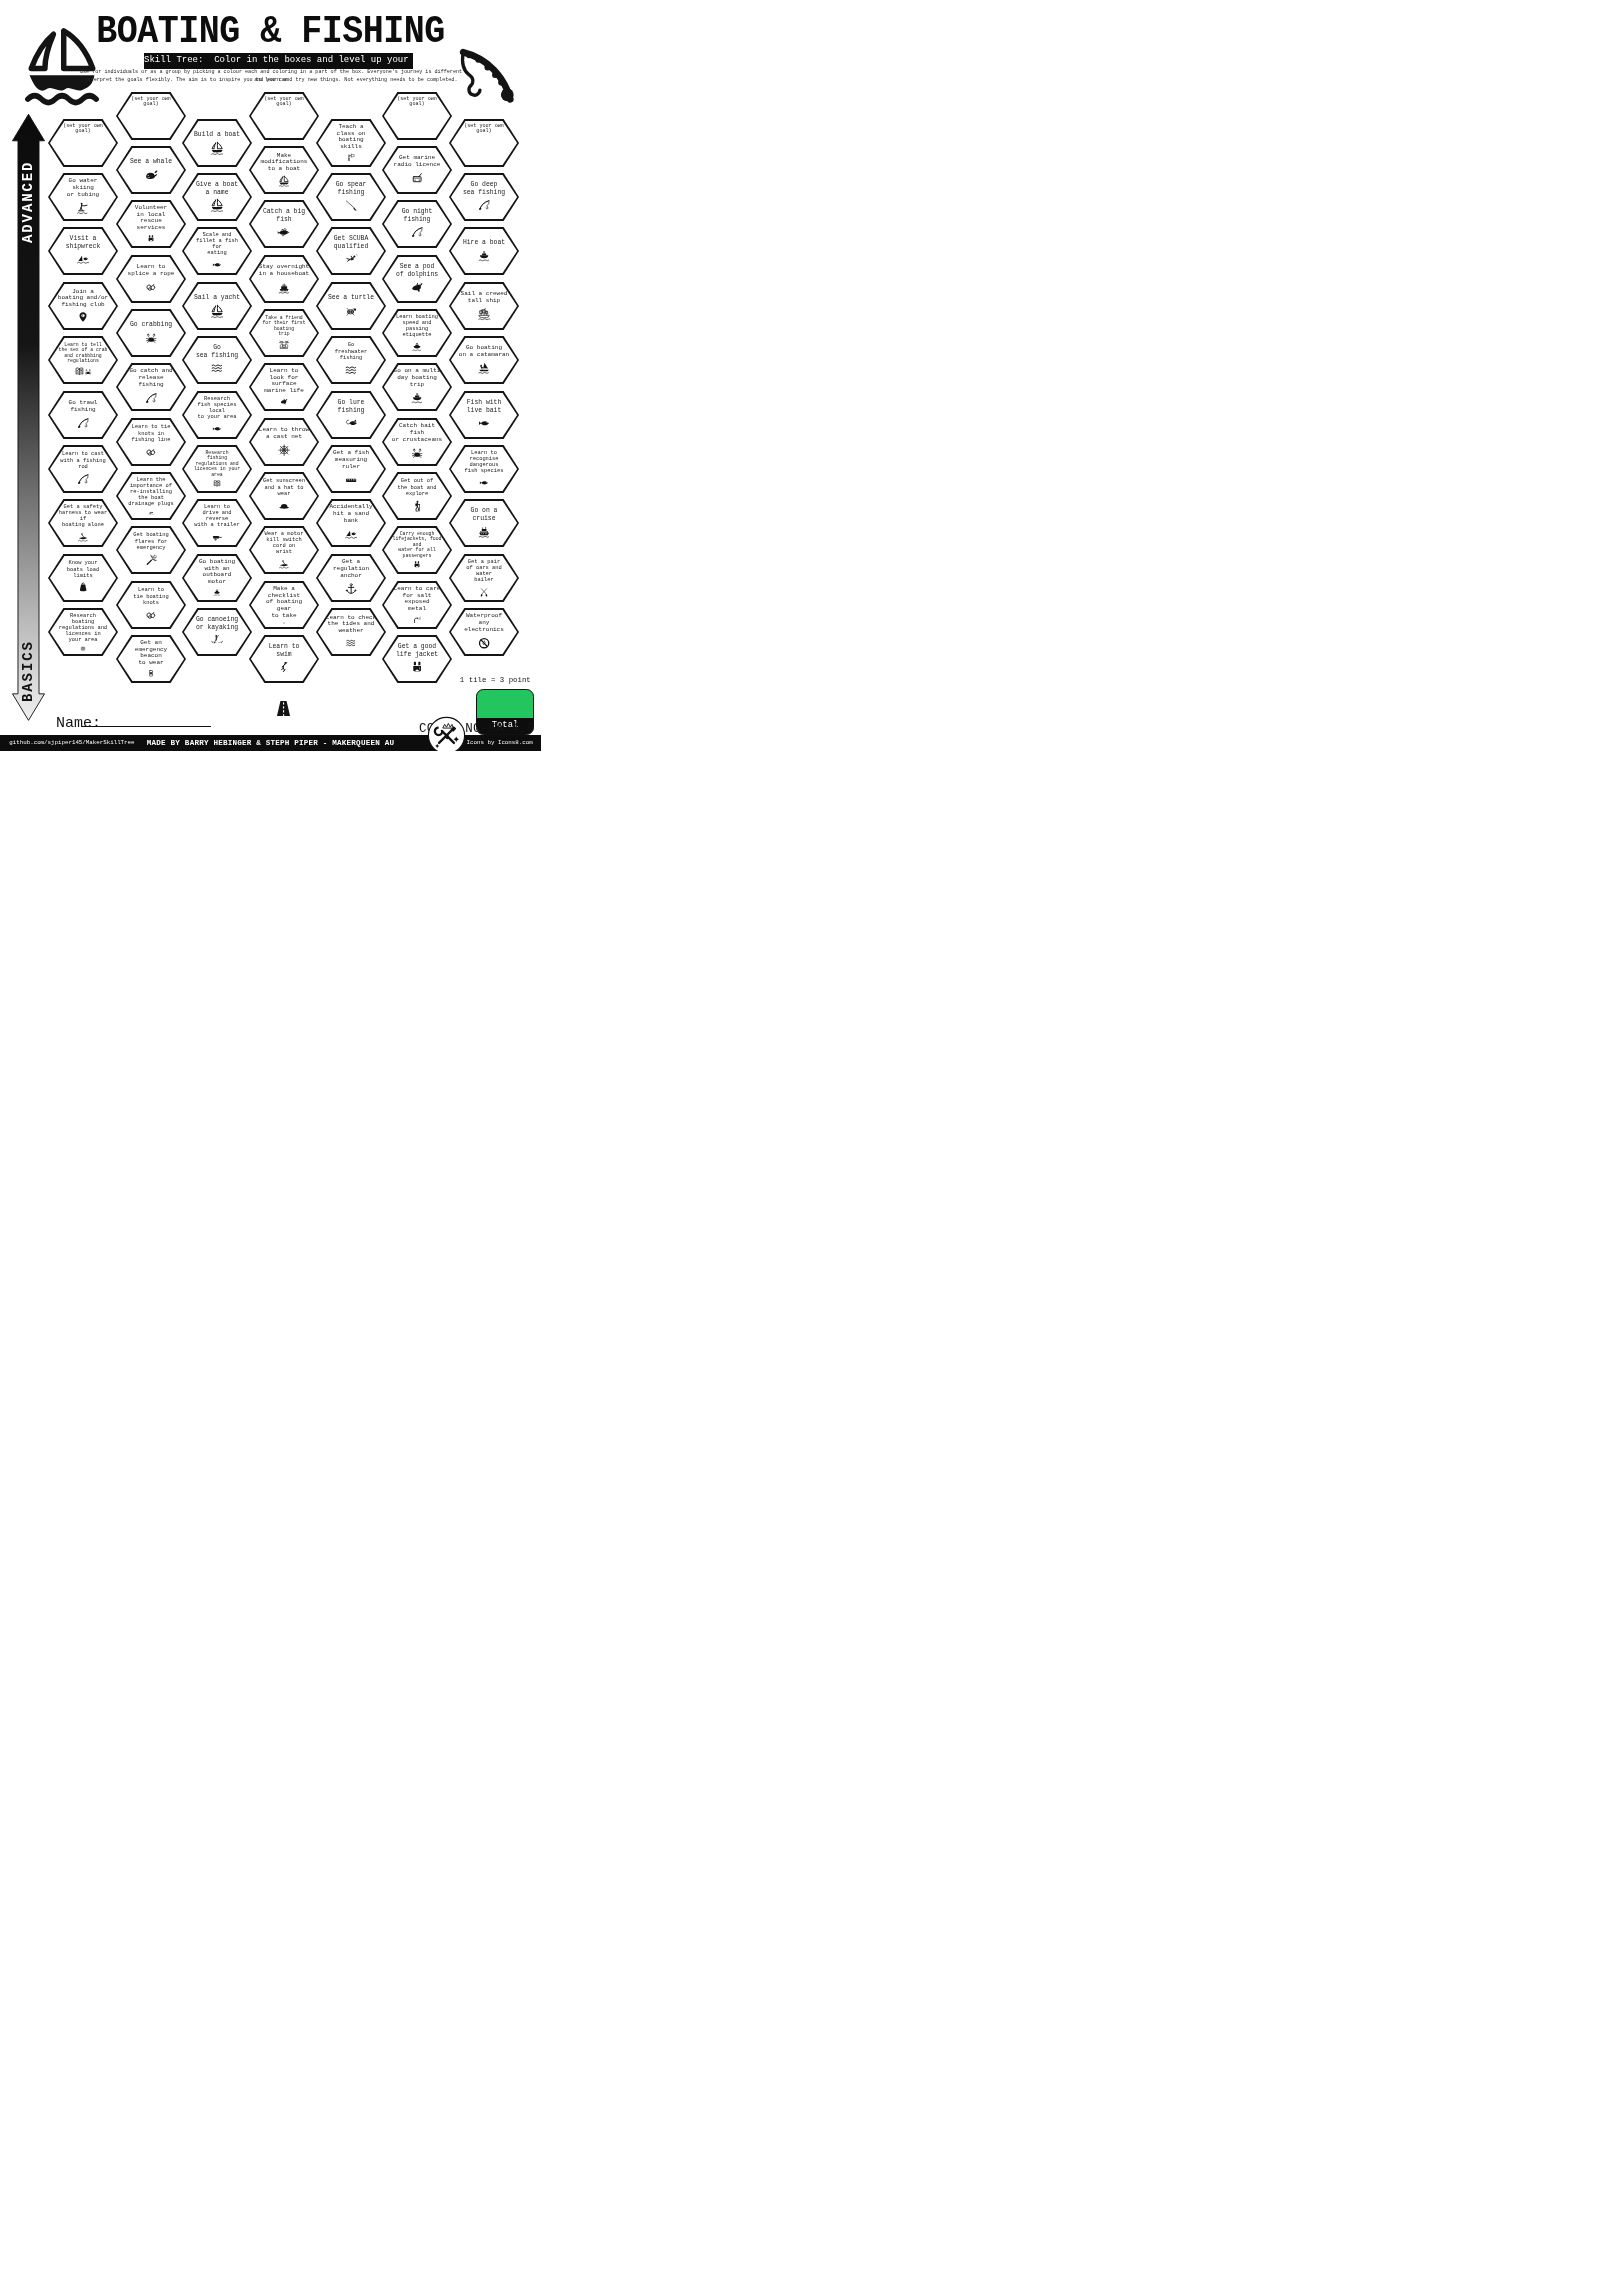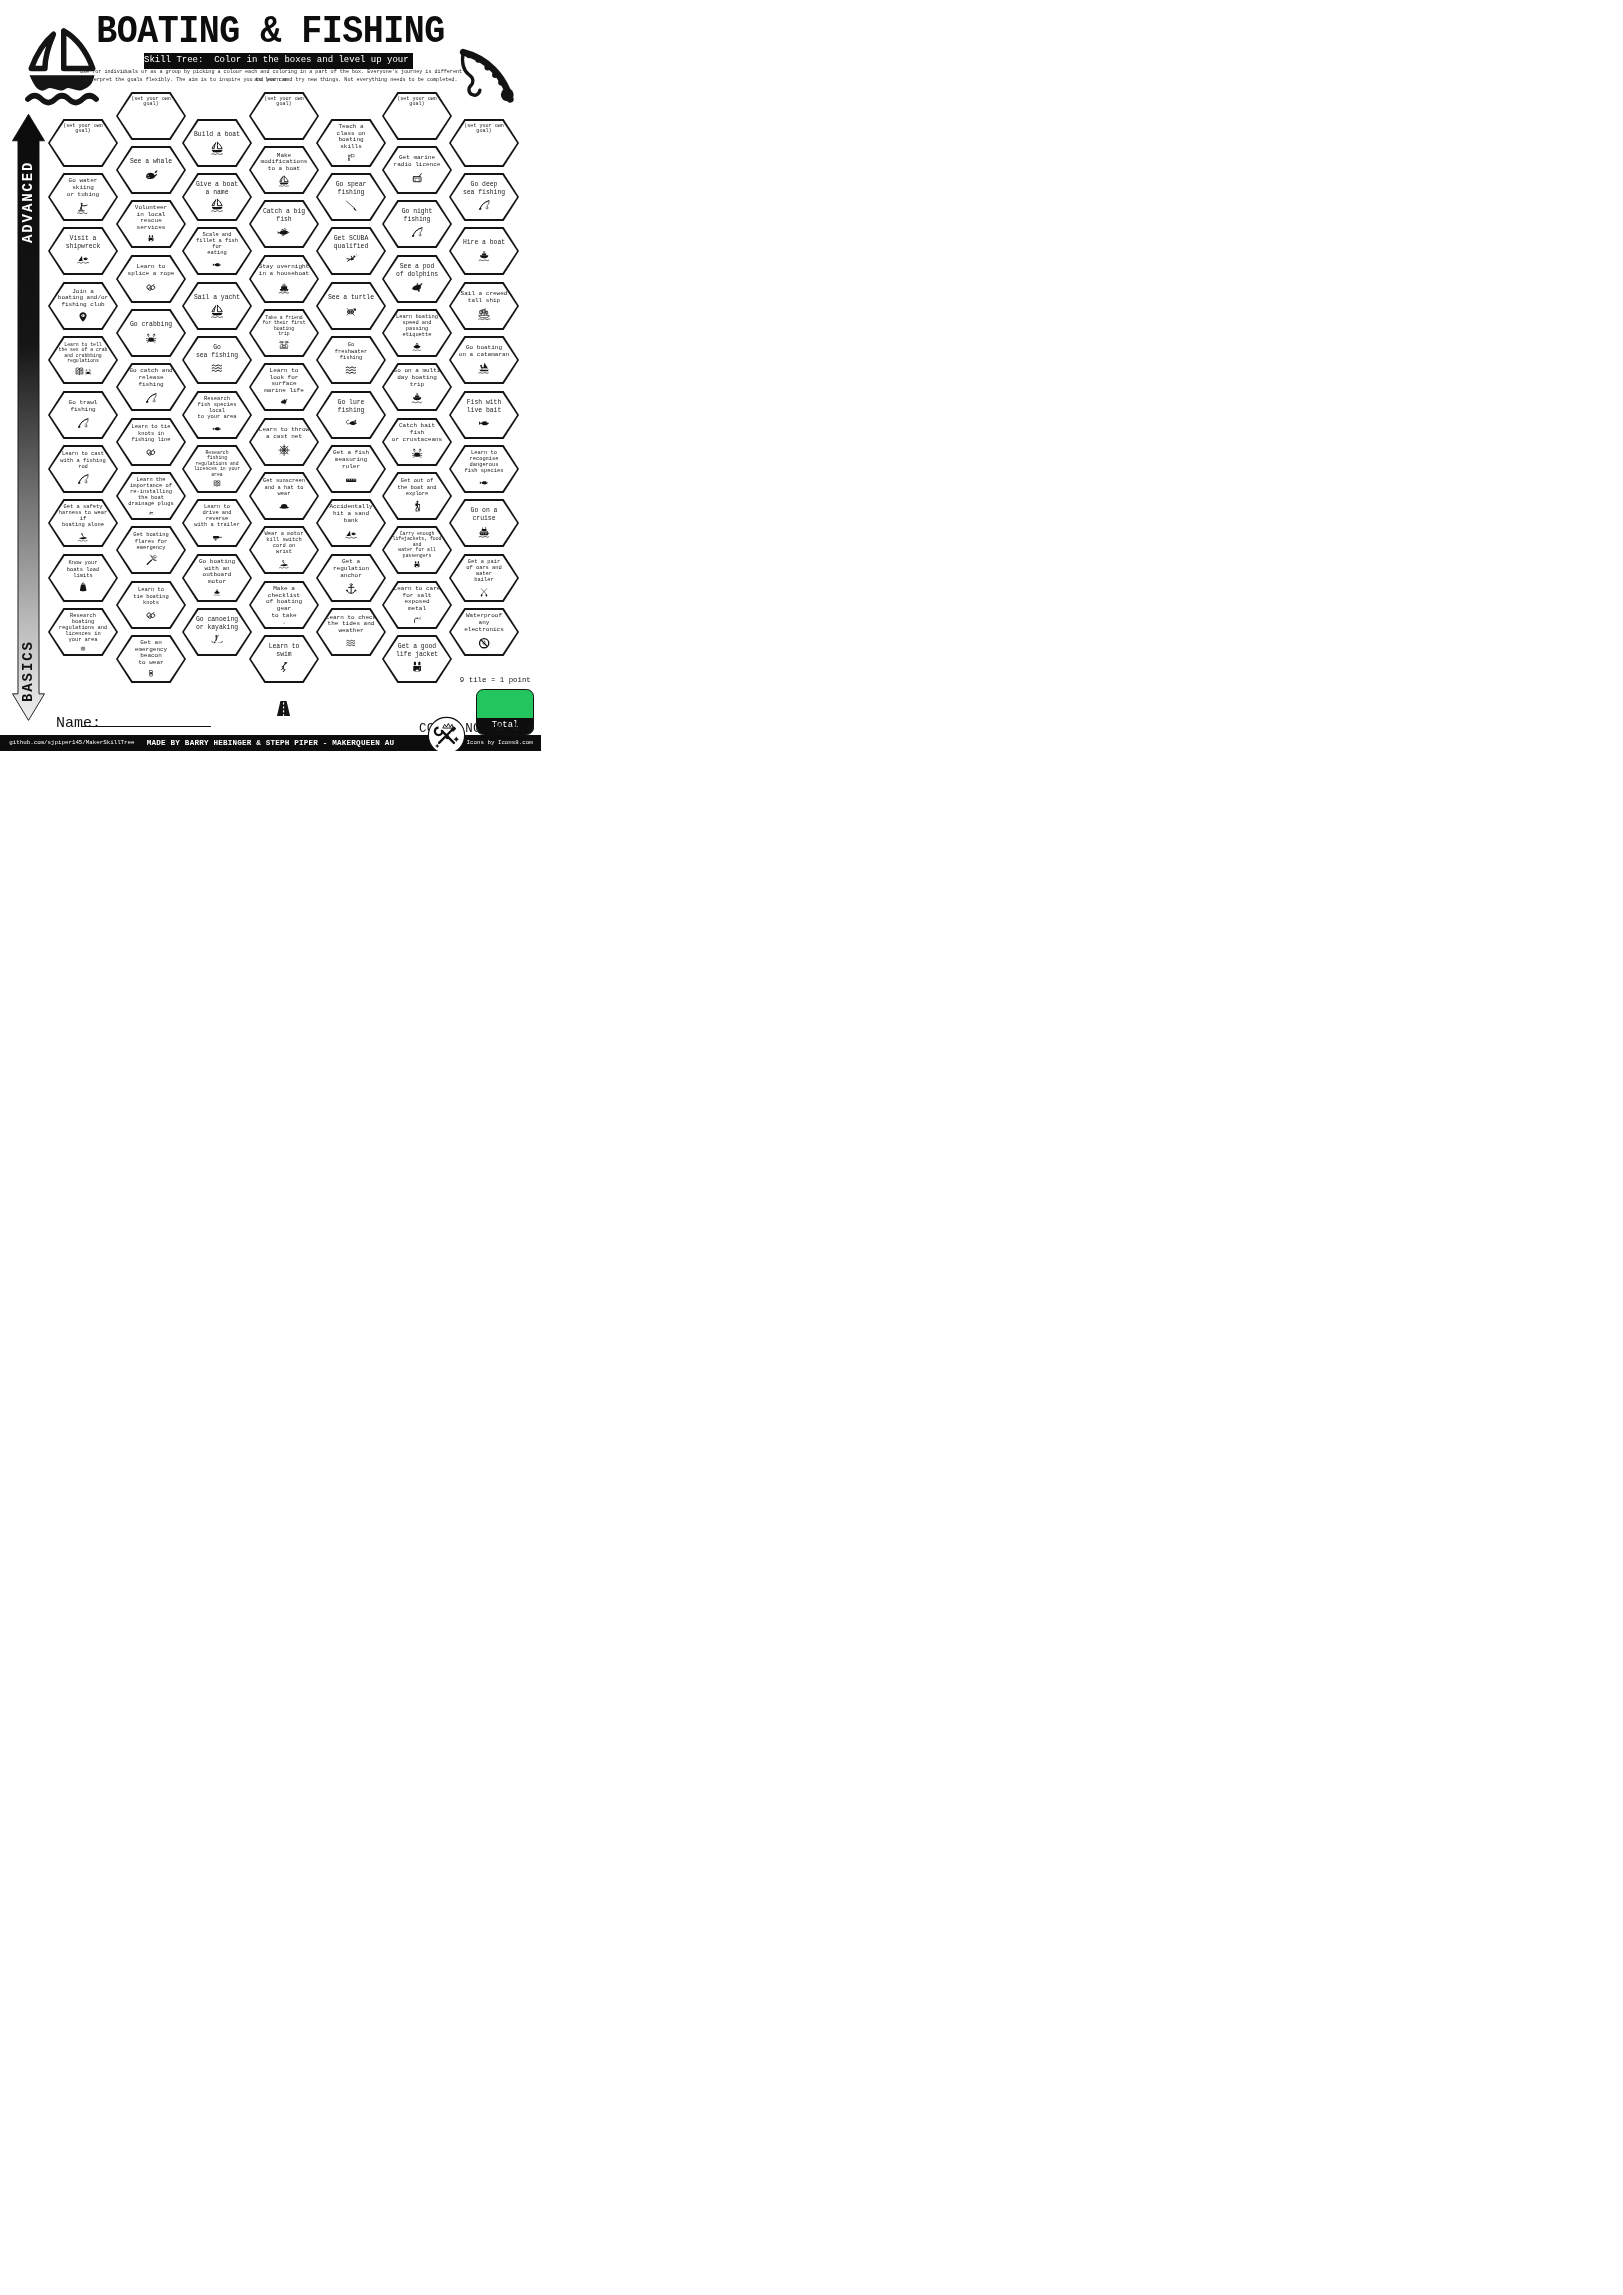--- a/index.html
+++ b/index.html
@@ -1159,21 +1159,21 @@
     </div>
 
   <svg class="ic" style="position:absolute;left:273px;top:698px;" width="21" height="21" viewBox="0 0 48 48">
     <path class="f" d="M17 7 H31 L39 41 H9 Z"></path>
     <rect x="22.8" y="10" width="2.6" height="5" fill="#fff"></rect>
       <rect x="22.8" y="19" width="2.6" height="5" fill="#fff"></rect>
     <rect x="22.8" y="28" width="2.6" height="5" fill="#fff"></rect>
       <rect x="22.8" y="37" width="2.6" height="4" fill="#fff"></rect>
   </svg>
 
-  <div class="score-note">9 tile = 1 point</div>
+  <div class="score-note">1 tile = 3 point</div>
   <div class="score-box">
     <div class="black">Total Score</div>
   </div>
 
   <div class="name-row">Name:</div>
   <div class="name-line"></div>
 
   <div class="license">CC BY-NC-SA 4.0</div>
   <svg class="mq-logo" width="39" height="39" viewBox="0 0 84 84">
     <circle cx="42" cy="42" r="39" fill="#fff" stroke="#111" stroke-width="2.5"></circle>

